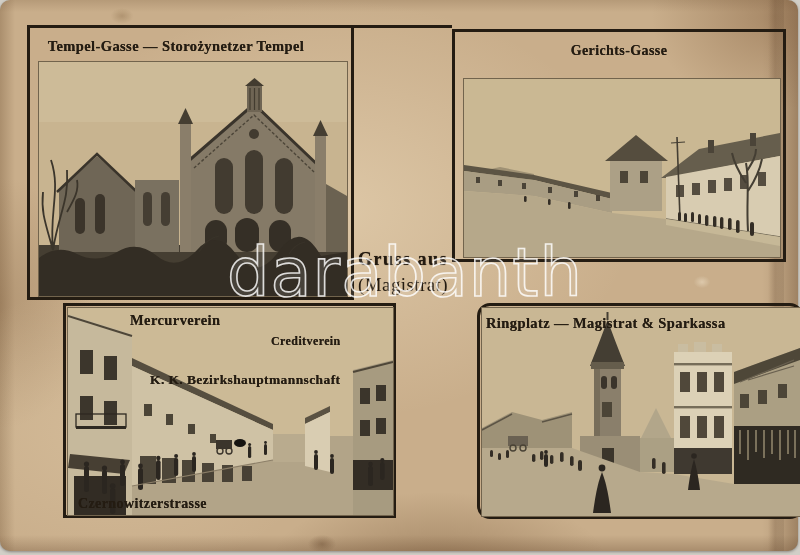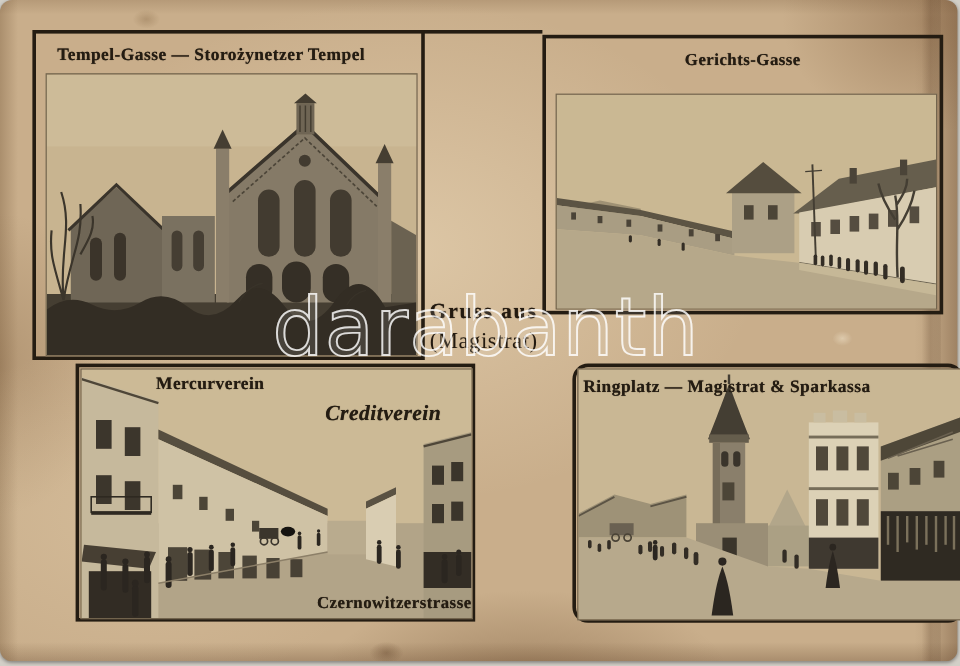--- a/index.html
+++ b/index.html
@@ -41,23 +41,23 @@
   #panel-ringplatz{left:477px;top:303px;width:326px;height:216px;border-radius:13px;}
 
   
   .cap{position:absolute;font-family:"Liberation Serif",serif;font-weight:bold;
     color:#241c12;letter-spacing:.4px;white-space:nowrap;
     text-shadow:0 0 .6px rgba(36,28,18,.85);}
   #cap-tempel{left:0;right:0;top:10px;text-align:center;font-size:14.5px;padding-right:29px;}
   #cap-gerichts{left:0;right:0;top:11px;text-align:center;font-size:14px;padding-right:26px;padding-left:26px;}
   #cap-ringplatz{left:6px;top:9px;font-size:14.5px;z-index:3;}
   #cap-mercur{left:64px;top:6px;font-size:14.5px;z-index:3;}
-  #cap-credit{left:205px;top:28px;font-size:18px;z-index:3;font-style:italic;}
+  #cap-credit{left:205px;top:28px;font-size:12px;z-index:3;}
   #cap-bezirk{left:84px;top:66px;font-size:13.5px;z-index:3;}
-  #cap-strasse{left:0;right:0;bottom:3px;text-align:right;font-size:14px;padding-left:12px;z-index:3;}
+  #cap-strasse{left:0;right:0;bottom:3px;text-align:left;font-size:14px;padding-left:12px;z-index:3;}
 
   
   .photo{position:absolute;overflow:hidden;background:#c6b391;
     border:1px solid rgba(46,35,22,.55);
     box-shadow:inset 0 0 12px rgba(56,40,24,.38);}
   .photo svg{display:block;width:100%;height:100%;}
   #photo-tempel{left:8px;top:33px;width:308px;height:234px;}
   #photo-gerichts{left:8px;top:46px;width:316px;height:178px;}
   #photo-czernowitzer{left:1px;top:1px;width:325px;height:207px;}
   #photo-ringplatz{left:1px;top:1px;width:318px;height:208px;}
@@ -275,20 +275,21 @@
             <rect x="300" y="158" width="5" height="20" rx="2.5"></rect>
               <circle cx="302.5" cy="156" r="2.3"></circle>
             <rect x="312" y="154" width="4.6" height="18" rx="2.3"></rect>
               <circle cx="314.3" cy="152" r="2.1"></circle>
           </g>
           <line x1="64" y1="178" x2="205" y2="152" stroke="#8c7f68" stroke-width="1.2"></line>
         </svg>
       </div>
       <div class="cap" id="cap-mercur">Mercurverein</div>
       <div class="cap" id="cap-credit">Creditverein</div>
+      <div class="cap" id="cap-bezirk">K. K. Bezirkshauptmannschaft</div>
       <div class="cap" id="cap-strasse">Czernowitzerstrasse</div>
     </div>
 
     <div class="panel" id="panel-ringplatz">
       <div class="photo" id="photo-ringplatz">
         <svg viewBox="0 0 318 208" preserveAspectRatio="none">
           <rect x="0" y="0" width="318" height="208" fill="#c9b794"></rect>
           <g>
             <polygon points="0,120 30,104 60,112 90,104 90,140 0,140" fill="#9e9277"></polygon>
             <line x1="0" y1="122" x2="30" y2="106" stroke="#5c5445" stroke-width="1.6"></line>

